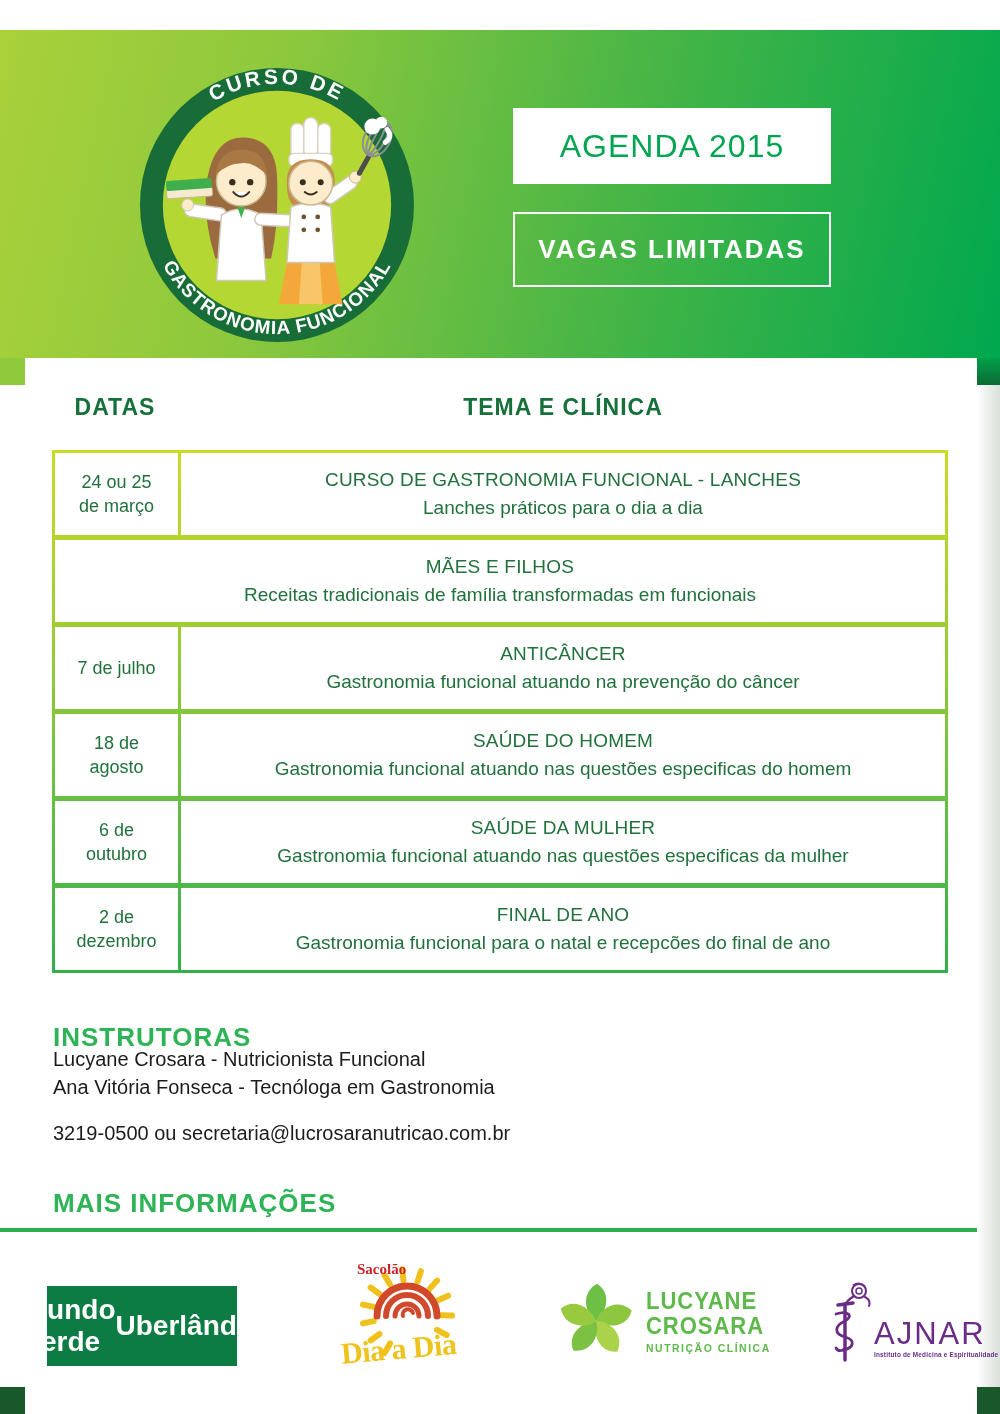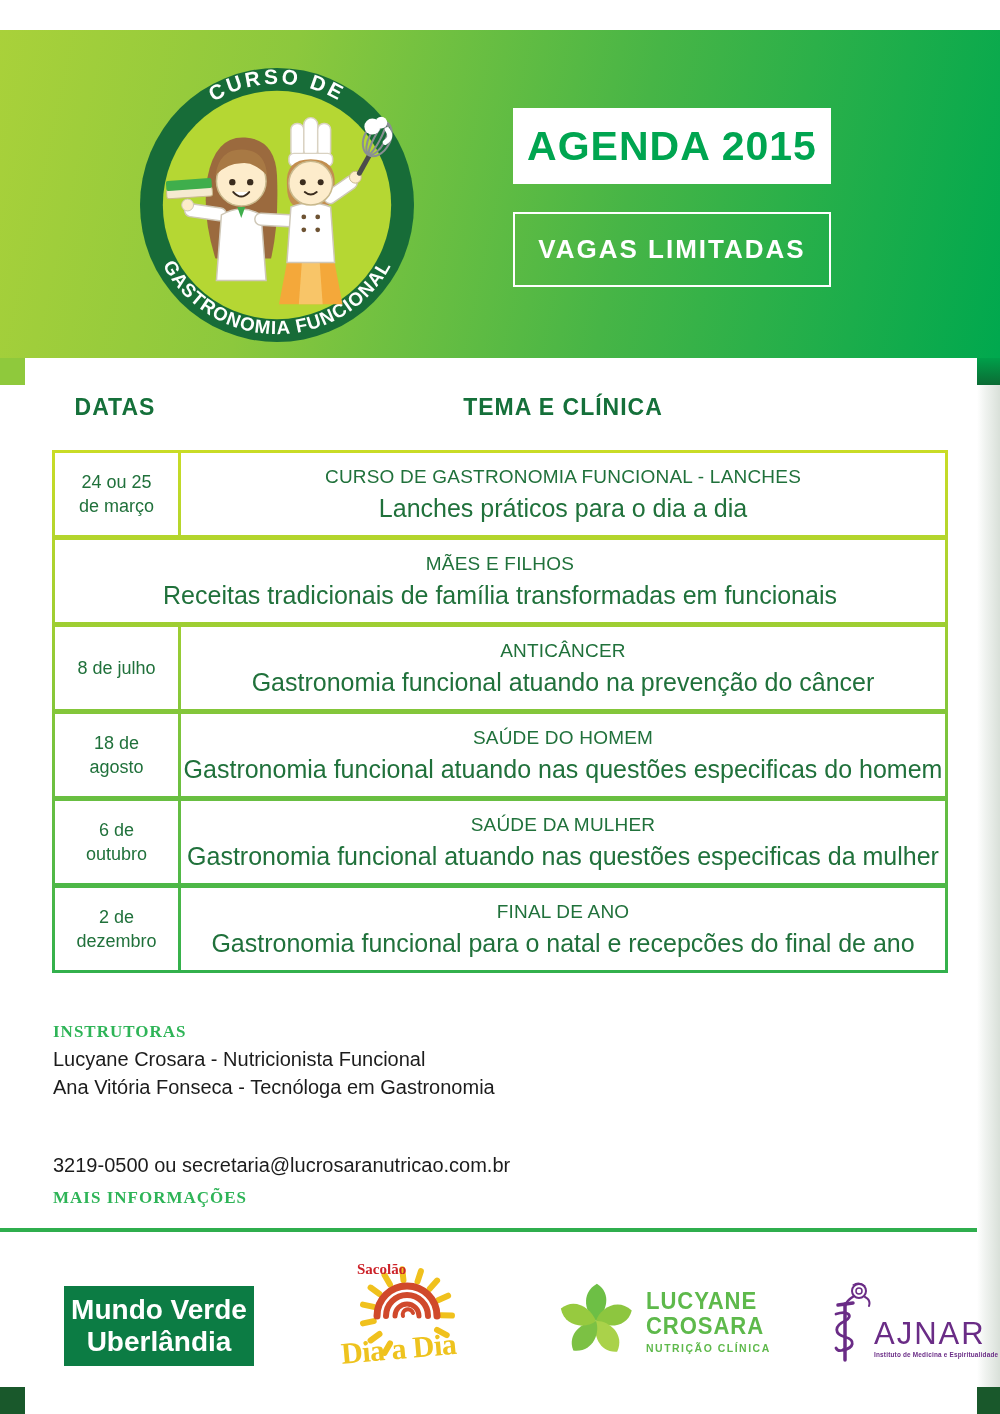--- a/index.html
+++ b/index.html
@@ -22,21 +22,21 @@
                       background:linear-gradient(90deg,#ffffff 0%,#f0f3f0 35%,#d9e0d9 100%); }
   .corner-square-left  { position:absolute; left:0;   top:1387px; width:25px; height:27px; background:#19582b; }
   .corner-square-right { position:absolute; left:977px; top:1387px; width:23px; height:27px; background:#19582b; }
 
   .logo-wrap { position:absolute; left:138px; top:64px; width:278px; height:282px; }
 
   .agenda-box {
     position:absolute; left:513px; top:108px; width:318px; height:76px;
     background:#ffffff; display:flex; align-items:center; justify-content:center;
   }
-  .agenda-title { color:#00a550; font-size:41px; font-weight:bold; letter-spacing:1px; }
+  .agenda-title { color:#00a550; font-size:32px; font-weight:normal; letter-spacing:1px; }
   .vagas-box {
     position:absolute; left:513px; top:212px; width:318px; height:75px;
     border:2px solid #ffffff; display:flex; align-items:center; justify-content:center;
   }
   .vagas-label { color:#ffffff; font-size:26px; font-weight:bold; letter-spacing:2px; }
 
   
   .col-head { position:absolute; top:394px; font-size:23px; font-weight:bold;
               color:#15703a; letter-spacing:1px; text-align:center; }
   .col-head.datas { left:52px; width:126px; }
@@ -50,38 +50,38 @@
   .trow { flex:1; display:flex; gap:3px; }
   .tcell-date {
     width:123px; background:#fff; display:flex; align-items:center; justify-content:center;
     text-align:center; color:#20713b; font-size:18px; line-height:1.35; white-space:pre-line;
   }
   .tcell-topic {
     flex:1; background:#fff; display:flex; flex-direction:column;
     align-items:center; justify-content:center; text-align:center; color:#20713b;
   }
   .row-title { font-size:19px; letter-spacing:.2px; }
-  .row-desc  { font-size:25px; margin-top:6px; }
+  .row-desc  { font-size:19px; margin-top:6px; }
 
   
-  .sec-heading { position:absolute; left:53px; font-size:17px; font-weight:bold;
-                 color:#2eb457; letter-spacing:1px;font-family:Liberation Serif, serif; }
+  .sec-heading { position:absolute; left:53px; font-size:26px; font-weight:bold;
+                 color:#2eb457; letter-spacing:1px; }
   .sec-line { position:absolute; left:53px; font-size:20px; color:#1c1c1c; }
   .instructors-heading { top:1022px; }
   .instructor-line-1 { top:1048px; }
   .instructor-line-2 { top:1076px; }
   .more-info-heading { top:1188px; }
-  .more-info-line    { top:1154px; }
+  .more-info-line    { top:1122px; }
 
   
   .footer-divider { position:absolute; left:0; top:1228px; width:977px; height:4px; background:#2fae4e; }
 
   .mundo-verde-logo {
-    position:absolute; left:64px; top:1286px; width:190px; height:80px;
-    background:#0c7c44; display:flex; flex-direction:column; align-items:center; justify-content:center;
+    position:absolute; left:47px; top:1286px; width:190px; height:80px;
+    background:#0c7c44; display:flex; flex-direction:row; align-items:center; justify-content:center;
   }
   .mv-line { color:#fff; font-size:28px; font-weight:bold; line-height:32px; }
 
   .sacolao-logo { position:absolute; left:337px; top:1256px; width:125px; height:122px; }
 
   .lucyane-logo { position:absolute; left:553px; top:1278px; height:86px; display:flex; align-items:center; }
   .lc-flower { width:86px; height:86px; }
   .lc-text { margin-left:7px; }
   .lc-name { font-size:24px; font-weight:bold; color:#5eb94b; letter-spacing:1px;
              line-height:25px; transform:scaleX(.92); transform-origin:left center; }
@@ -190,21 +190,21 @@
         <div class="row-desc">Lanches práticos para o dia a dia</div>
       </div>
     </div>
     <div class="trow">
       <div class="tcell-topic">
         <div class="row-title">MÃES E FILHOS</div>
         <div class="row-desc">Receitas tradicionais de família transformadas em funcionais</div>
       </div>
     </div>
     <div class="trow">
-      <div class="tcell-date">8 de julho</div>
+      <div class="tcell-date">7 de julho</div>
       <div class="tcell-topic">
         <div class="row-title">ANTICÂNCER</div>
         <div class="row-desc">Gastronomia funcional atuando na prevenção do câncer</div>
       </div>
     </div>
     <div class="trow">
       <div class="tcell-date">18 de
 agosto</div>
       <div class="tcell-topic">
         <div class="row-title">SAÚDE DO HOMEM</div>

